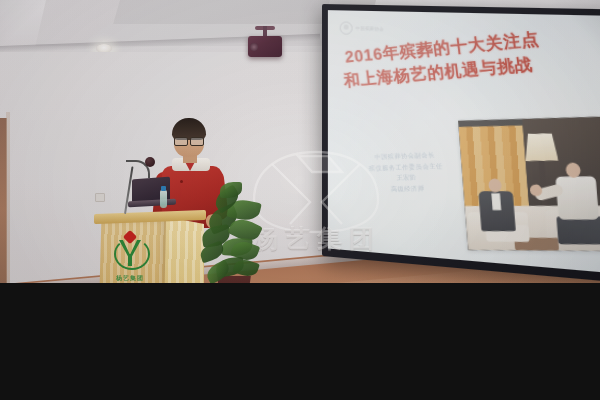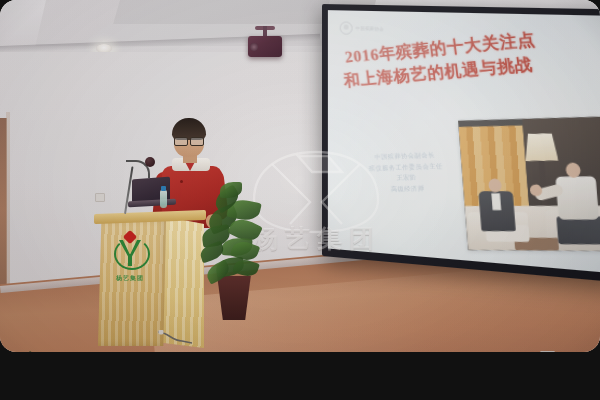--- a/index.html
+++ b/index.html
@@ -1,20 +1,19 @@
 <!DOCTYPE html>
 <html><head>
 <meta charset="utf-8">
 <style>
   html,body{margin:0;padding:0;background:#111;}
   #scene{
-    position:relative;width:600px;height:352px;overflow:hidden;
-    font-family:Liberation Serif, serif;
+    position:relative;width:600px;height:283px;overflow:hidden;
+    font-family:Liberation Sans, sans-serif;
     background:#cfc9c6;
-    border-radius:16px;
   }
   .abs{position:absolute;}
 
   
   #ceiling{left:0;top:0;width:600px;height:66px;
     background:linear-gradient(180deg,#efeef0 0%,#e6e4e6 55%,#dedcdd 100%);}
   #ceiling-coffer{left:46px;top:0;width:330px;height:44px;
     background:linear-gradient(160deg,#e3e1e3 0%,#d9d7d9 100%);
     border-bottom:2px solid #dcdadc;
     transform:skewX(-13deg);transform-origin:top left;}

